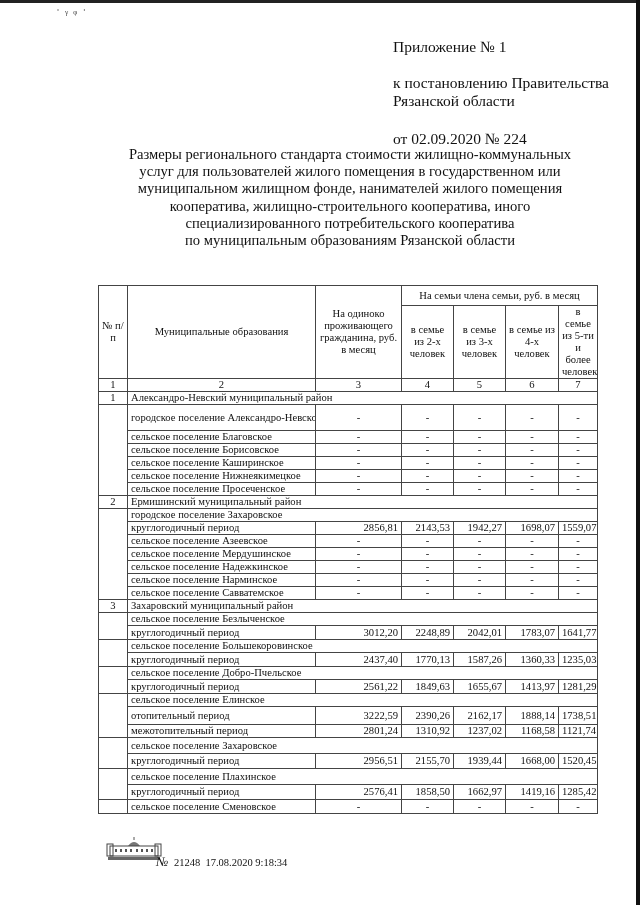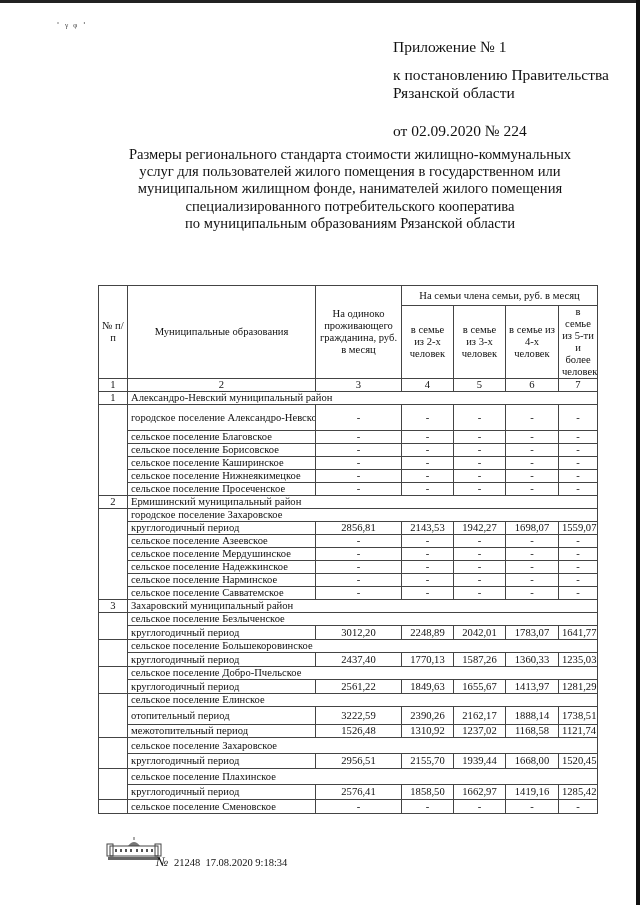--- a/index.html
+++ b/index.html
@@ -2,41 +2,41 @@
 <html><head>
 <meta charset="utf-8">
 <style>
   html, body { margin: 0; padding: 0; }
   body {
     width: 640px; height: 905px; background: #ffffff; position: relative; overflow: hidden;
     font-family: "Liberation Serif", "DejaVu Serif", serif; color: #111;
   }
   .topbar { position: absolute; left: 0; top: 0; width: 640px; height: 3px; background: #222; }
   .rightbar { position: absolute; left: 636px; top: 0; width: 4px; height: 905px; background: #111; }
-  .scan-mark { position: absolute; left: 56px; top: 20px; font-size: 12px; color: #444; letter-spacing: 1px; }
+  .scan-mark { position: absolute; left: 56px; top: 7px; font-size: 12px; color: #444; letter-spacing: 1px; }
 
   .appendix { position: absolute; left: 393px; top: 38px; font-size: 15.5px; line-height: 18px; }
-  .appendix .l1 { margin-bottom: 10px; }
+  .appendix .l1 { margin-bottom: 18px; }
   .appendix .l4 { margin-top: 20px; }
 
   .title {
     position: absolute; left: 100px; top: 146px; width: 500px; text-align: center;
     font-size: 14.6px; line-height: 17.2px;
   }
 
   table.grid {
     position: absolute; left: 98px; top: 285px; border-collapse: collapse;
     font-size: 10.6px; line-height: 12px; table-layout: fixed; width: 499px;
   }
   table.grid td, table.grid th {
     border: 1px solid #444; padding: 0 3px; font-weight: normal; vertical-align: middle;
     overflow: hidden; white-space: nowrap;
   }
   th { text-align: center; white-space: normal !important; }
-  td.num { text-align: center; padding-right: 4px; }
+  td.num { text-align: right; padding-right: 4px; }
   td.dash { text-align: center; }
   td.c { text-align: center; }
   td.name { text-align: left; }
   td.wrap { white-space: normal; }
 
   .footer-logo { position: absolute; left: 106px; top: 836px; width: 56px; height: 26px; }
   .footer-text { position: absolute; left: 156px; top: 854px; font-size: 10.5px; }
   .footer-text .n { font-style: italic; font-size: 13px; margin-right: 3px; }
 </style>
 </head>
@@ -50,20 +50,21 @@
   <div class="l1">Приложение № 1</div>
   <div>к постановлению Правительства</div>
   <div>Рязанской области</div>
   <div class="l4">от 02.09.2020 № 224</div>
 </div>
 
 <div class="title">
   <div>Размеры регионального стандарта стоимости жилищно-коммунальных</div>
   <div>услуг для пользователей жилого помещения в государственном или</div>
   <div>муниципальном жилищном фонде, нанимателей жилого помещения</div>
+  <div>кооператива, жилищно-строительного кооператива, иного</div>
   <div>специализированного потребительского кооператива</div>
   <div>по муниципальным образованиям Рязанской области</div>
 </div>
 
 <table class="grid">
   <colgroup>
     <col style="width:29px">
       <col style="width:188px">
       <col style="width:86px">
     <col style="width:52px">
@@ -258,21 +259,21 @@
     <tr style="height:18px">
       <td class="name">отопительный период</td>
       <td class="num">3222,59</td>
       <td class="num">2390,26</td>
       <td class="num">2162,17</td>
       <td class="num">1888,14</td>
       <td class="num">1738,51</td>
     </tr>
     <tr style="height:13px">
       <td class="name">межотопительный период</td>
-      <td class="num">1526,48</td>
+      <td class="num">2801,24</td>
       <td class="num">1310,92</td>
       <td class="num">1237,02</td>
       <td class="num">1168,58</td>
       <td class="num">1121,74</td>
     </tr>
 
     <tr style="height:16px">
       <td rowspan="2"></td>
       <td colspan="6" class="name">сельское поселение Захаровское</td>
     </tr>

